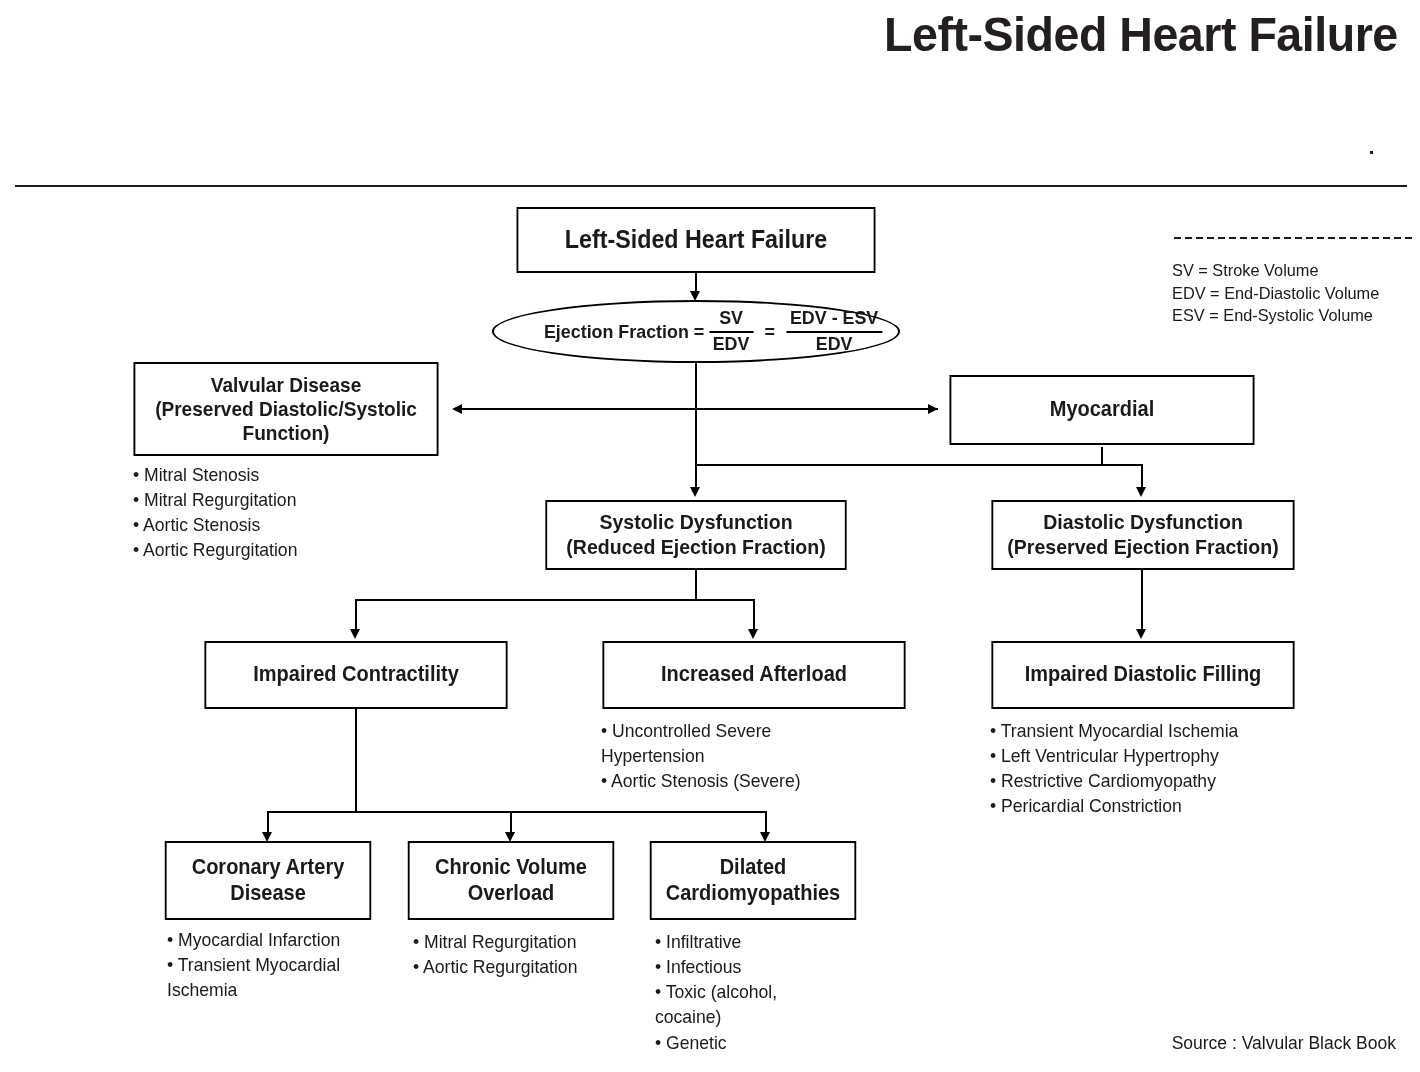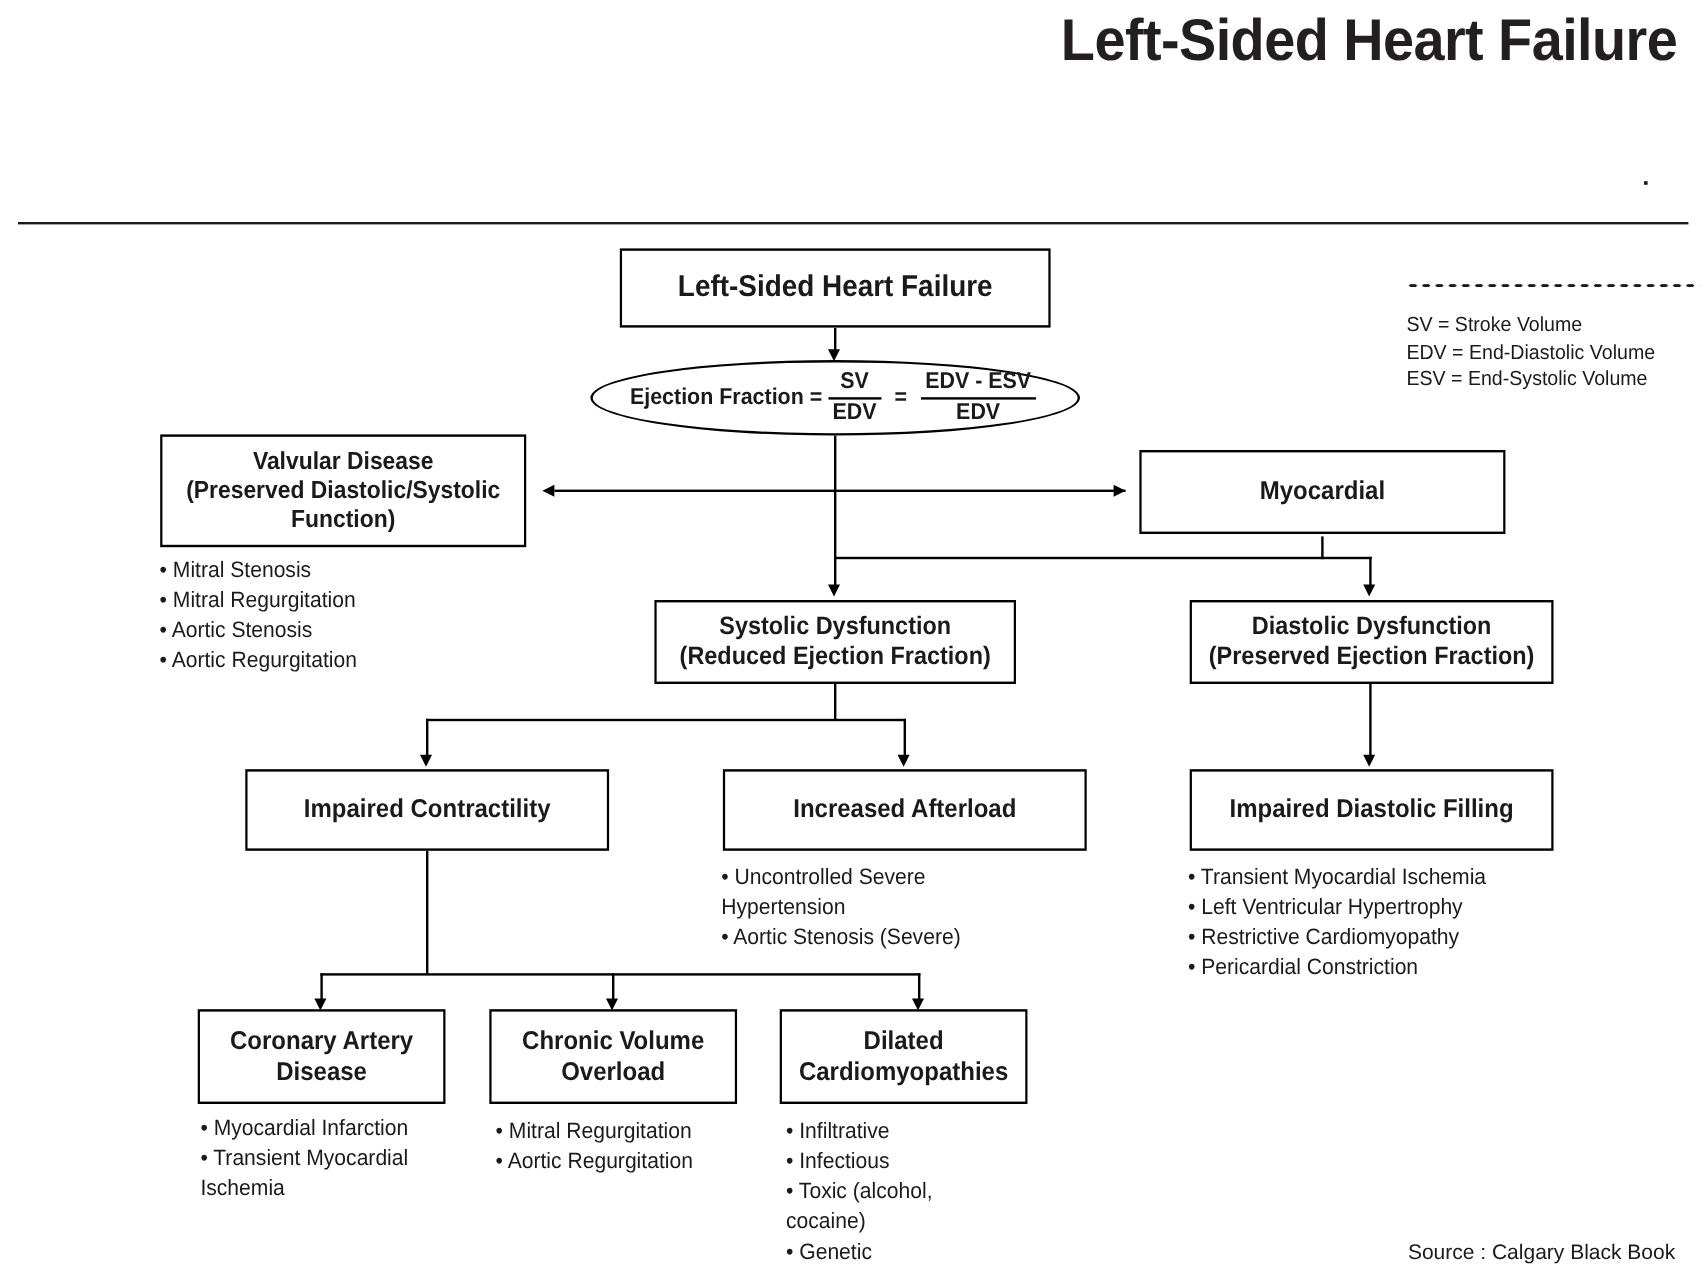--- a/index.html
+++ b/index.html
@@ -29,21 +29,21 @@
     border:2.5px solid #000;background:#fff;
     display:flex;align-items:center;justify-content:center;text-align:center;
     font-weight:bold;line-height:1.17;
     transform:scaleX(0.93);
     padding:2px 6px;
   }
   .node span{display:block;}
 
   .ellipse{
     border:2px solid #000;border-radius:50%;background:#fff;
-    display:flex;align-items:center;justify-content:center;
+    display:flex;align-items:center;justify-content:flex-end;
   }
 
   
   .bullets{
     font-size:18.5px;line-height:1.36;color:#1a1a1a;
     transform:scaleX(0.95);transform-origin:left top;
   }
   .bullets div{white-space:pre-wrap;}
 
   
@@ -237,13 +237,13 @@
   <span>Cardiomyopathies</span>
 </div>
 <div class="abs bullets" style="left:655px;top:929px;width:210px;">
   <div>• Infiltrative</div>
   <div>• Infectious</div>
   <div>• Toxic (alcohol,</div>
   <div>cocaine)</div>
   <div>• Genetic</div>
 </div>
 
-<div class="abs" id="source-note">Source : Calgary Black Book</div>
+<div class="abs" id="source-note">Source : Valvular Black Book</div>
 
 </body></html>

